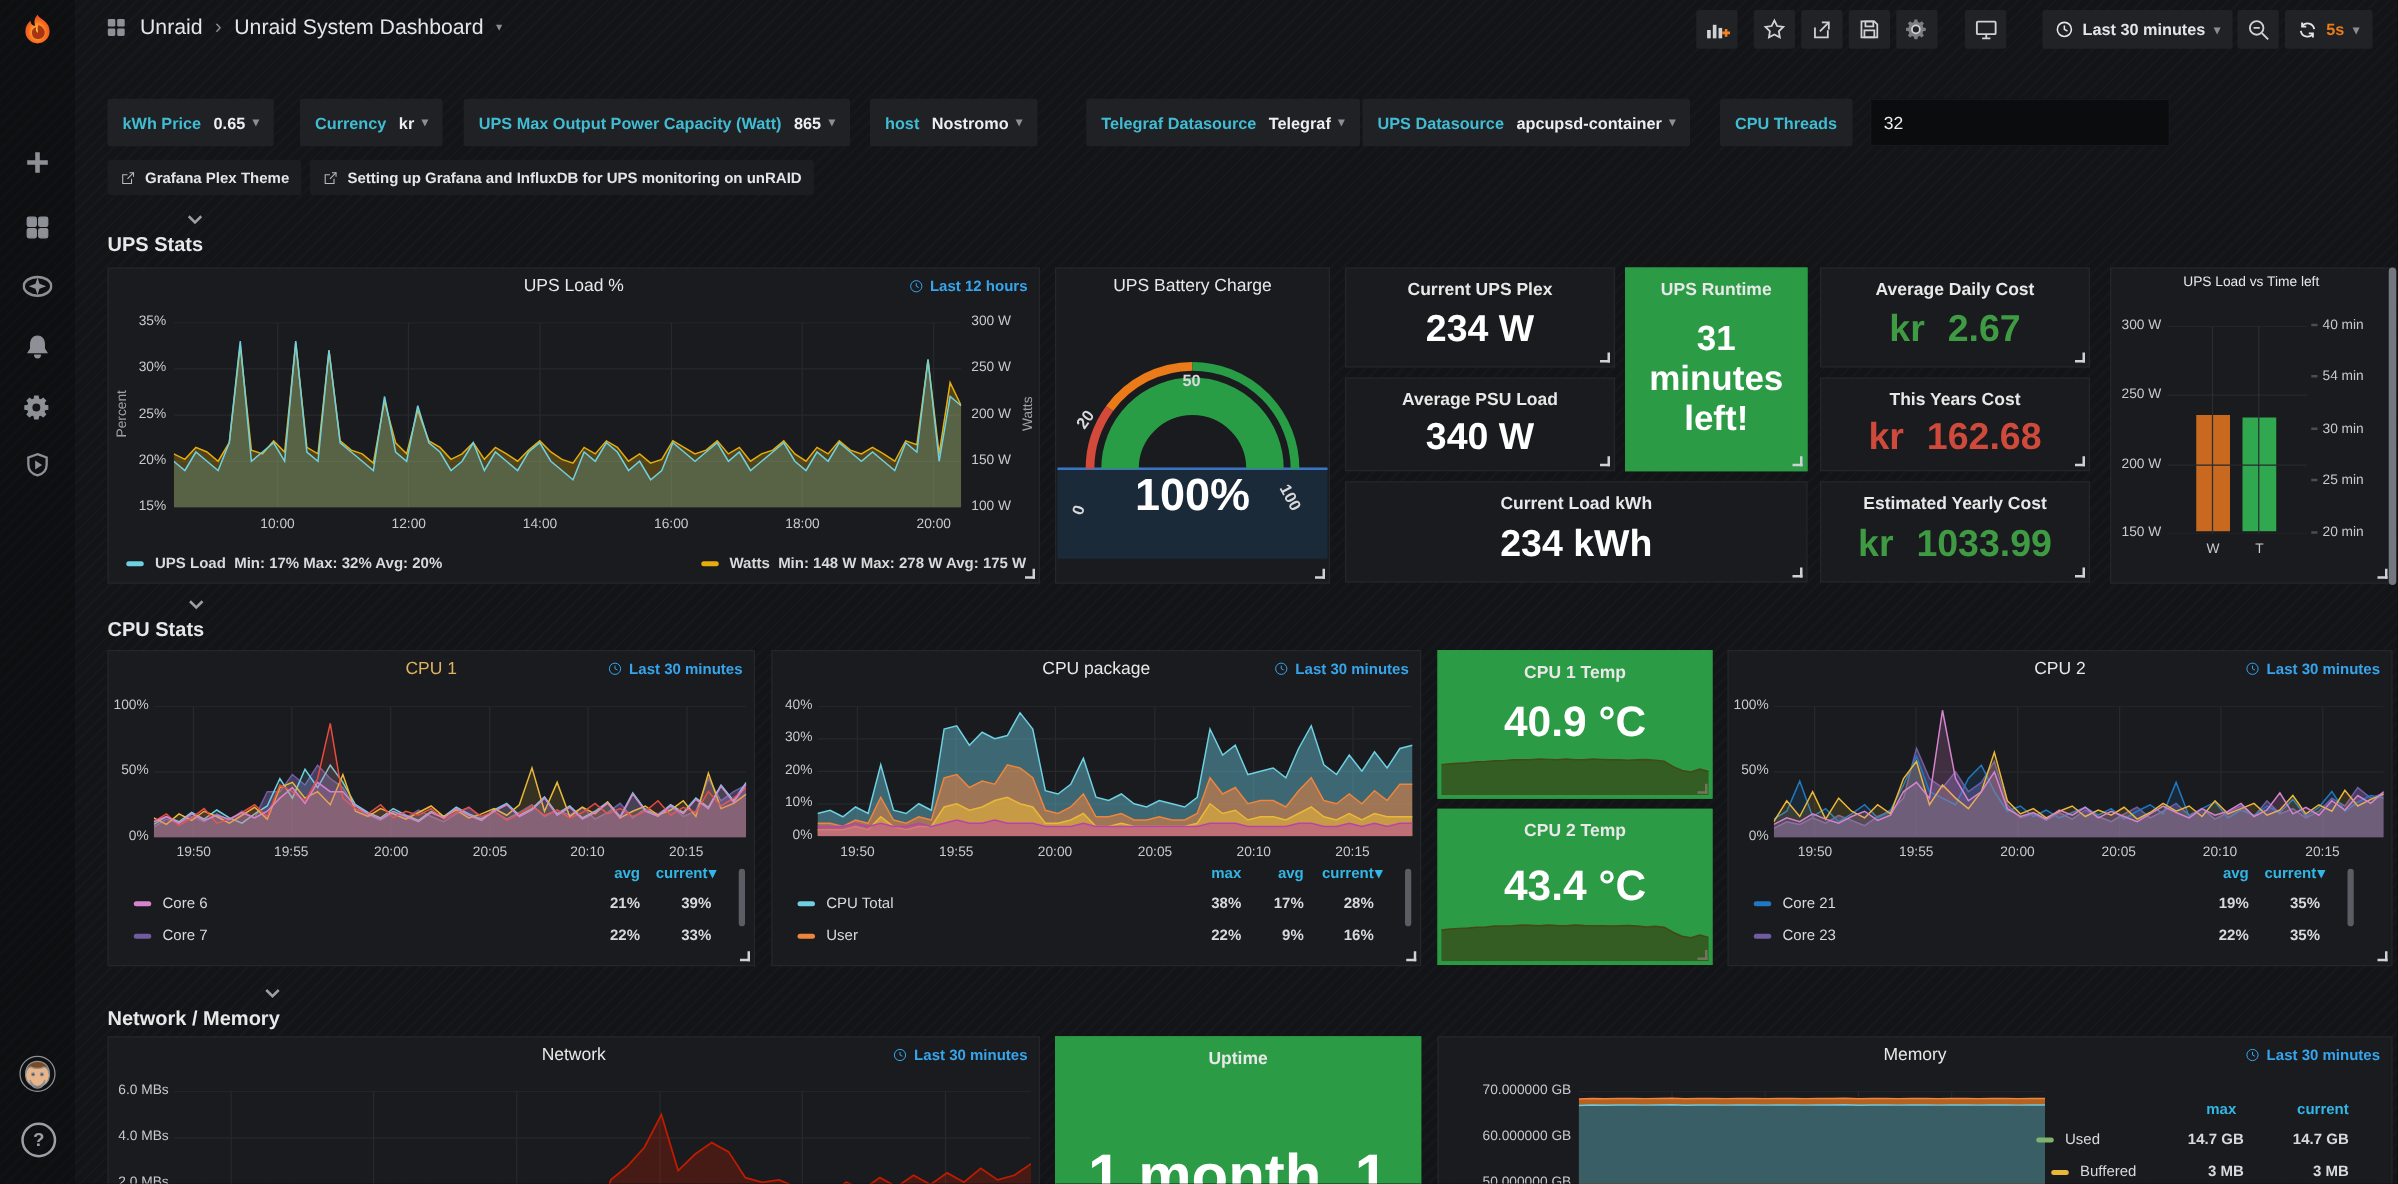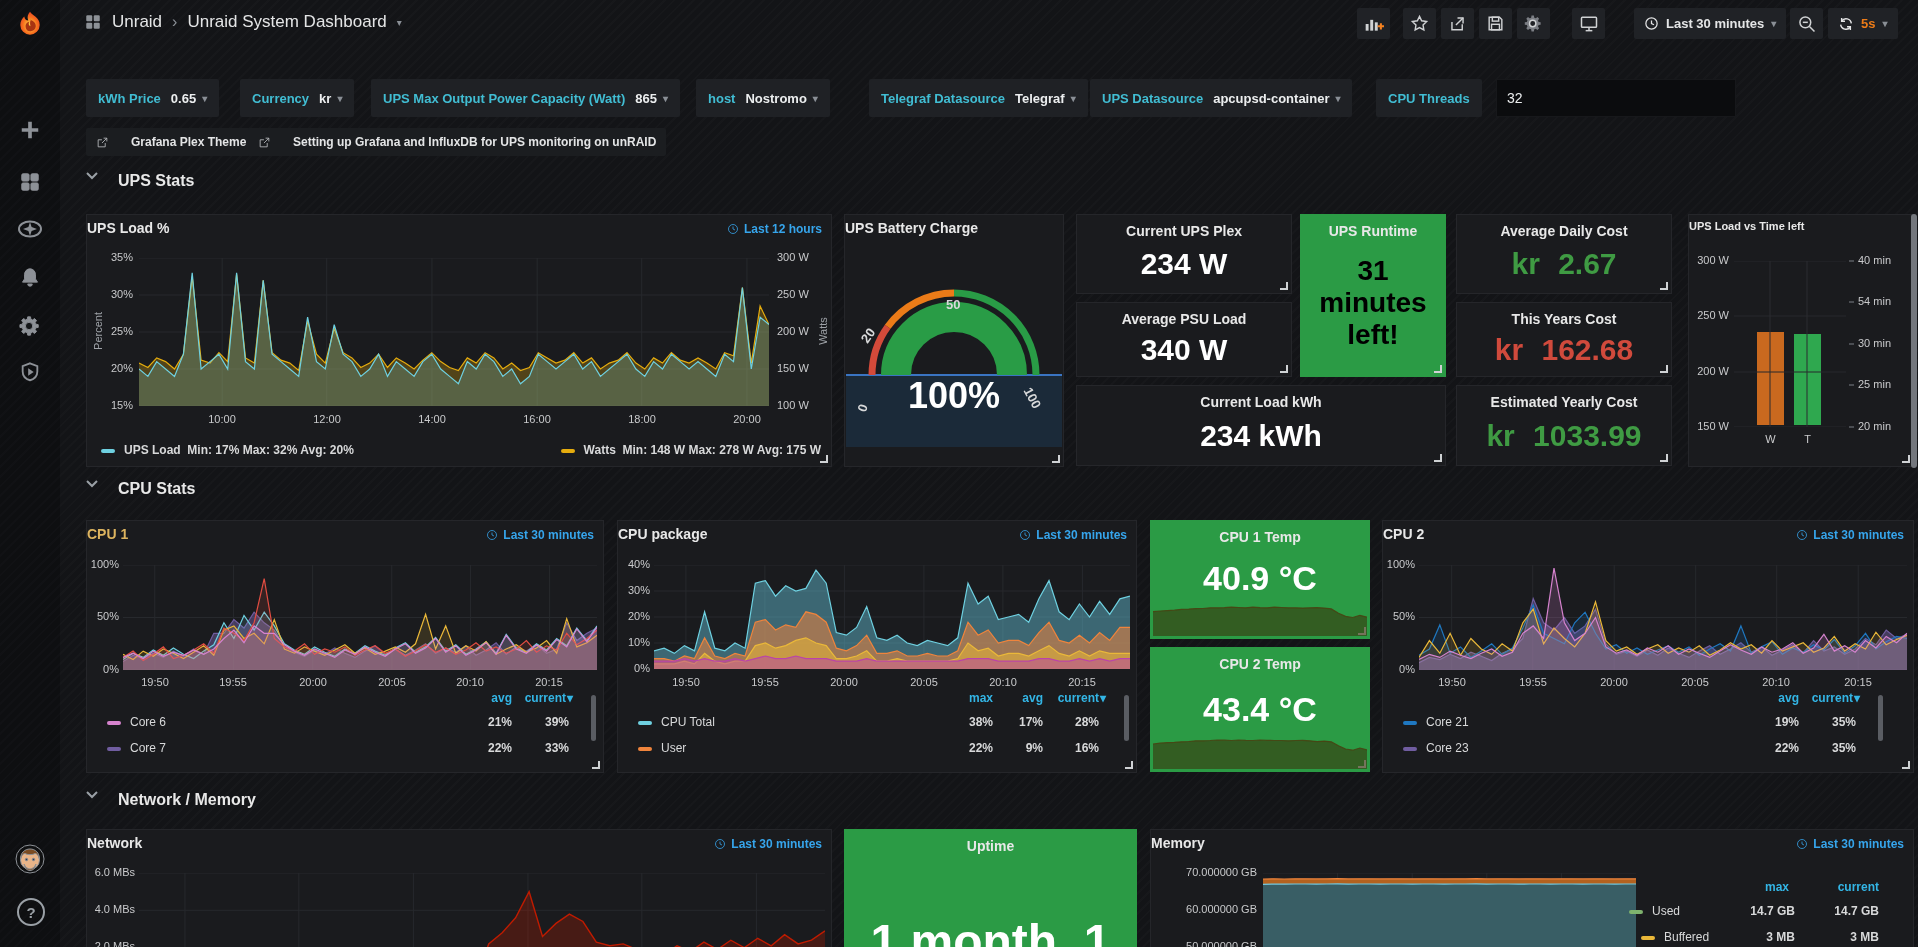--- a/index.html
+++ b/index.html
@@ -24,30 +24,30 @@
   .pill{padding:0 10px;font-weight:bold;font-size:13px;color:#e4e5e6;gap:7px;}
   .caret{color:#8a8f96;font-size:10px;}
   .orange{color:#eb7b18;}
   
   .vbox{position:absolute;top:79px;height:38px;background:#1f2125;display:flex;align-items:center;padding:0 12px;gap:10px;box-sizing:border-box;border-radius:2px;}
   .vlabel{color:#41bdd3;font-weight:bold;font-size:13px;}
   .vvalue{color:#eceeef;font-weight:bold;font-size:13px;cursor:pointer;display:flex;align-items:center;gap:6px;}
   .vinput{position:absolute;top:79px;height:38px;background:#0b0c0e;color:#eceeef;border:1px solid #17181b;
     font-size:14px;display:flex;align-items:center;padding:0 10px;box-sizing:border-box;}
   .linkpill{position:absolute;top:128px;height:28px;background:#1b1d20;border-radius:2px;display:flex;align-items:center;
-    gap:22px;padding:0 10px;font-size:12px;font-weight:bold;color:#e4e5e6;cursor:pointer;}
+    gap:7px;padding:0 10px;font-size:12px;font-weight:bold;color:#e4e5e6;cursor:pointer;}
   .linkpill svg{stroke:#b7babd;fill:none;stroke-width:1.6;}
   
-  .sect{position:absolute;display:flex;align-items:flex-start;gap:20px;font-size:16px;font-weight:bold;color:#e8e8e8;cursor:pointer;}
+  .sect{position:absolute;display:flex;align-items:flex-end;gap:8px;font-size:16px;font-weight:bold;color:#e8e8e8;cursor:pointer;flex-direction:column;}
   .sect svg{stroke:#9aa0a6;fill:none;stroke-width:2;}
   
   .panel{position:absolute;background:#1a1b1e;border:1px solid #25262a;box-sizing:border-box;}
   .panel::after{content:"";position:absolute;right:3px;bottom:3px;width:6px;height:6px;
     border-right:2px solid #cfd2d4;border-bottom:2px solid #cfd2d4;}
-  .ptitle{position:absolute;top:5px;left:0;right:0;text-align:left;font-weight:bold;font-size:14px;color:#e8e8e8;cursor:pointer;z-index:3;}
+  .ptitle{position:absolute;top:5px;left:0;right:0;text-align:center;font-weight:normal;font-size:14px;color:#e8e8e8;cursor:pointer;z-index:3;}
   .gold{color:#ddb45f;}
   .tinfo{position:absolute;top:7px;right:9px;color:#36a5ec;font-size:12px;font-weight:bold;display:flex;gap:5px;align-items:center;cursor:pointer;z-index:3;}
   .tinfo svg{stroke:#36a5ec;fill:none;stroke-width:1.6;}
   .tick{position:absolute;font-size:11px;color:#c9cacc;z-index:2;}
   .tick.r{text-align:right;}
   .tick.c{text-align:center;}
   .rt::before{content:"";display:inline-block;width:5px;height:2px;background:#4a4d52;margin-right:4px;vertical-align:middle;}
   .chart{position:absolute;z-index:1;}
   .ylab{position:absolute;font-size:11px;color:#9fa3a8;transform:rotate(-90deg);z-index:2;}
   
@@ -60,21 +60,21 @@
   .lscroll{position:absolute;width:5px;border-radius:3px;background:#5a5d63;z-index:4;}
   .ups-legend{position:absolute;top:228px;left:14px;right:10px;display:flex;justify-content:space-between;
     font-size:12px;font-weight:bold;color:#d8d9da;z-index:3;}
   
   .stitle{position:absolute;top:8px;left:0;right:0;text-align:center;font-size:14px;font-weight:bold;color:#e8e8e8;}
   .sval{position:absolute;left:0;right:0;text-align:center;font-size:30px;font-weight:bold;color:#fff;}
   .cost{word-spacing:10px;}
   .green-panel{background:#2b9b45;border-color:#2b9b45;}
   .gtxt{color:#3f9b43;}
   .rtxt{color:#d04a3c;}
-  .runtime-val{position:absolute;top:40px;left:8px;right:8px;text-align:center;font-size:28px;line-height:1.15;font-weight:bold;color:#000000;}
+  .runtime-val{position:absolute;top:40px;left:8px;right:8px;text-align:center;font-size:28px;line-height:1.15;font-weight:bold;color:#ffffff;}
   .bigval{position:absolute;left:0;right:0;text-align:center;font-weight:bold;color:#fff;}
   
   .gaugeband{position:absolute;left:1px;right:1px;top:159px;height:71px;background:#1b2a39;border-top:2px solid #3a74c2;}
   .gauge-val{position:absolute;top:160px;left:0;right:0;text-align:center;font-size:36px;font-weight:bold;color:#fff;z-index:3;}
   .gticks{font-size:13px;font-weight:bold;fill:#d8d9da;}
   
   .bar{position:absolute;bottom:0;width:27px;}
   .page-scroll{position:absolute;right:1px;top:214px;width:6px;height:254px;border-radius:3px;background:#74777d;z-index:9;}
 </style>
 </head>

